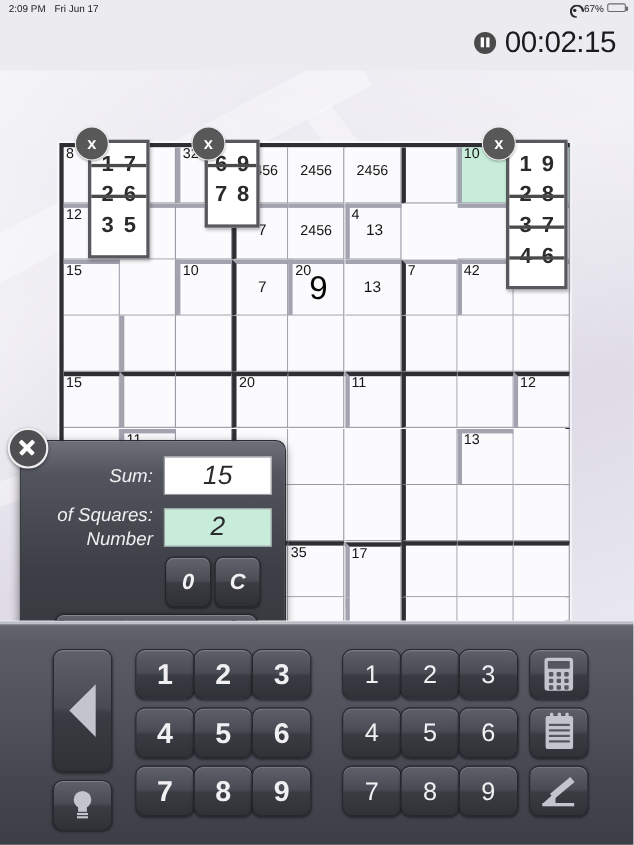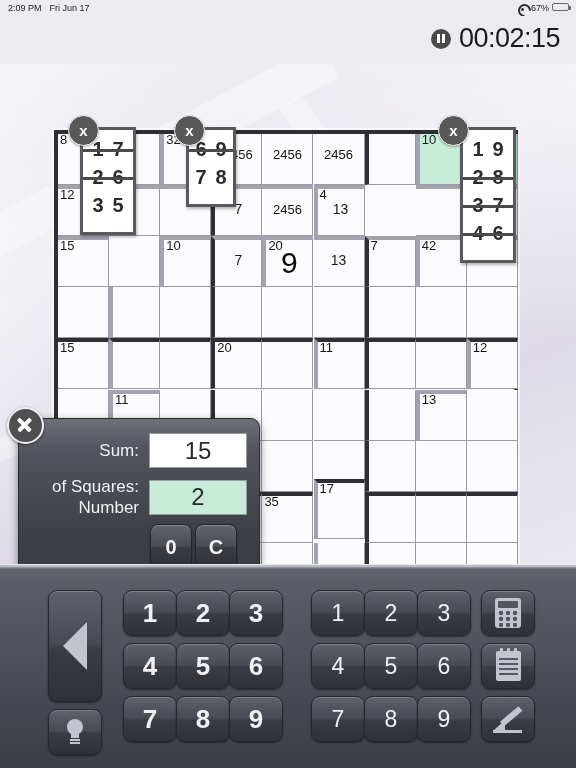--- a/index.html
+++ b/index.html
@@ -117,24 +117,24 @@
   .note-x{
     position:absolute;width:29px;height:29px;border-radius:50%;
     background:#585858;border:1.5px solid #f2f2f2;z-index:7;
     display:flex;align-items:center;justify-content:center;
     color:#fff;font-size:15px;font-weight:bold;
     box-shadow:0 1px 2px rgba(0,0,0,.3);
   }
 
   
   #combo-dialog{
-    position:absolute;left:18px;top:354px;width:240px;height:212px;
+    position:absolute;left:18px;top:336px;width:240px;height:212px;
     background:linear-gradient(180deg,#6d6f79 0%,#53555e 14%,#3d3f46 55%,#34363c 100%);
     border-radius:9px;border:1px solid #2a2c31;
-    box-shadow:0 3px 9px rgba(0,0,0,.45);z-index:10;
+    box-shadow:0 3px 9px rgba(0,0,0,.45);z-index:10;font-style:italic;
   }
   #combo-close{
     position:absolute;left:-12px;top:-12px;width:33px;height:33px;border-radius:50%;
     background:#4f4f52;border:2px solid #efeff2;z-index:12;
     box-shadow:0 1px 3px rgba(0,0,0,.45);
   }
   #combo-close .bar{position:absolute;left:7px;top:14px;width:17px;height:3.5px;background:#fff;border-radius:1px;}
   #combo-close .bar.a{transform:rotate(45deg);}
   #combo-close .bar.b{transform:rotate(-45deg);}
   .fieldrow{position:absolute;display:flex;align-items:center;}
@@ -344,21 +344,21 @@
         <div class="cell" style="left: 408.8px; top: 306.6px; width: 51.1px; height: 51.1px;"></div>
         <div class="cell hbt" style="left: 0px; top: 357.7px; width: 51.1px; height: 51.1px;"></div>
         <div class="cell hbt bl" style="left: 51.1px; top: 357.7px; width: 51.1px; height: 51.1px;"></div>
         <div class="cell hbt" style="left: 102.2px; top: 357.7px; width: 51.1px; height: 51.1px;"></div>
         <div class="cell hbt hbl" style="left: 153.3px; top: 357.7px; width: 51.1px; height: 51.1px;">
           <div class="clue">5</div>
         </div>
         <div class="cell hbt" style="left: 204.4px; top: 357.7px; width: 51.1px; height: 51.1px;">
           <div class="clue">35</div>
         </div>
-        <div class="cell hbt bl" style="left: 255.5px; top: 345px; width: 51.1px; height: 60px;">
+        <div class="cell hbt bl" style="left: 255.5px; top: 359px; width: 51.1px; height: 60px;">
           <div class="clue">17</div>
         </div>
         <div class="cell hbt hbl" style="left: 306.6px; top: 357.7px; width: 51.1px; height: 51.1px;"></div>
         <div class="cell hbt" style="left: 357.7px; top: 357.7px; width: 51.1px; height: 51.1px;"></div>
         <div class="cell hbt" style="left: 408.8px; top: 357.7px; width: 51.1px; height: 51.1px;"></div>
         <div class="cell" style="left: 0px; top: 408.8px; width: 51.1px; height: 51.1px;"></div>
         <div class="cell bl" style="left: 51.1px; top: 408.8px; width: 51.1px; height: 51.1px;"></div>
         <div class="cell" style="left: 102.2px; top: 408.8px; width: 51.1px; height: 51.1px;"></div>
         <div class="cell hbl" style="left: 153.3px; top: 408.8px; width: 51.1px; height: 51.1px;"></div>
         <div class="cell" style="left: 204.4px; top: 408.8px; width: 51.1px; height: 51.1px;"></div>

